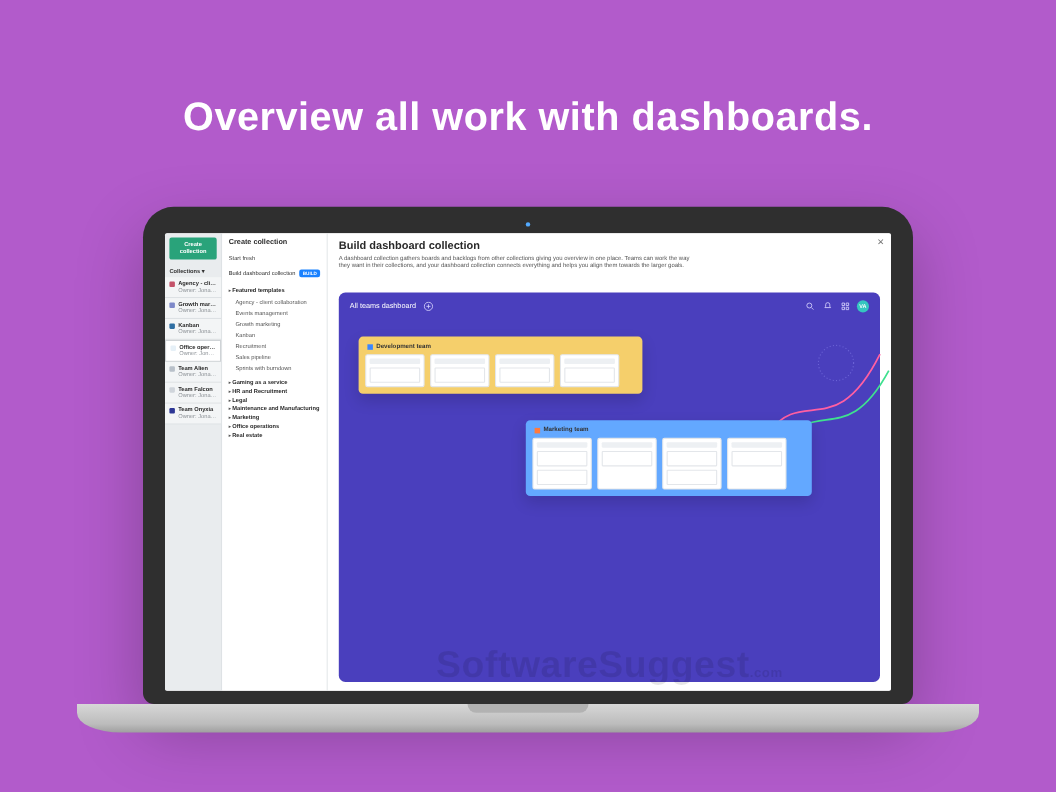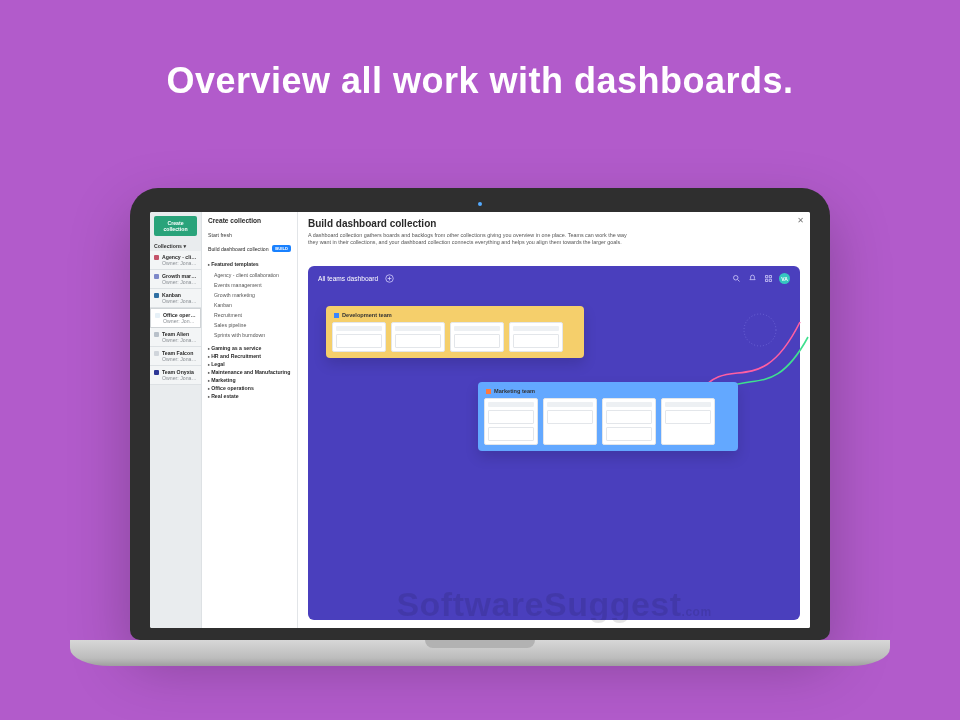--- a/index.html
+++ b/index.html
@@ -8,21 +8,21 @@
     background: #b25bcb;
     font-family: -apple-system, "Segoe UI", Helvetica, Arial, sans-serif;
     overflow: hidden;
     position: relative;
   }
   .hero-title {
     text-align: center;
     color: #fff;
     font-size: 36px;
     font-weight: 800;
-    padding-top: 60px;
+    padding-top: 85px;
     letter-spacing: 0.5px;
   }
 
   
   .laptop {
     position: absolute;
     left: 130px; top: 188px;
     width: 700px;
   }
   .laptop-bezel {

